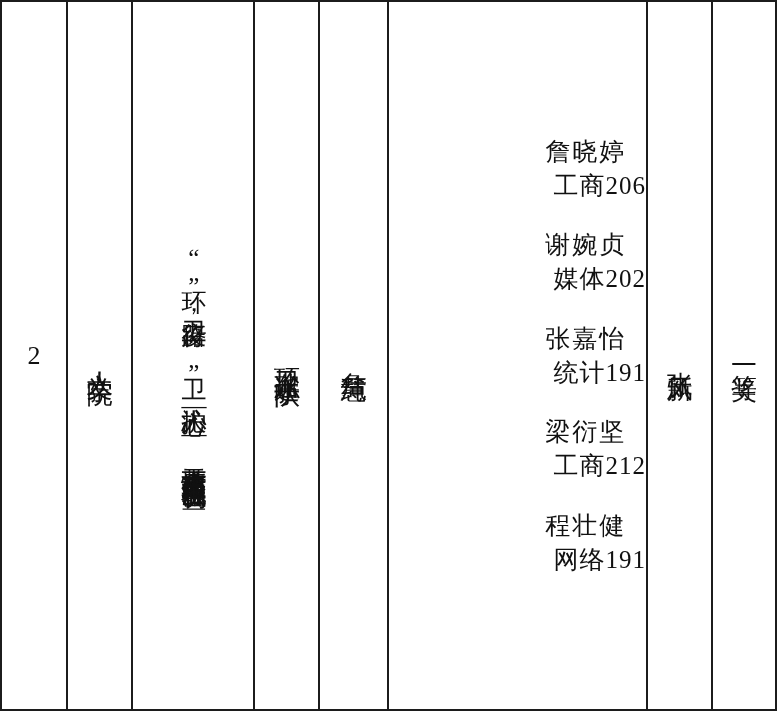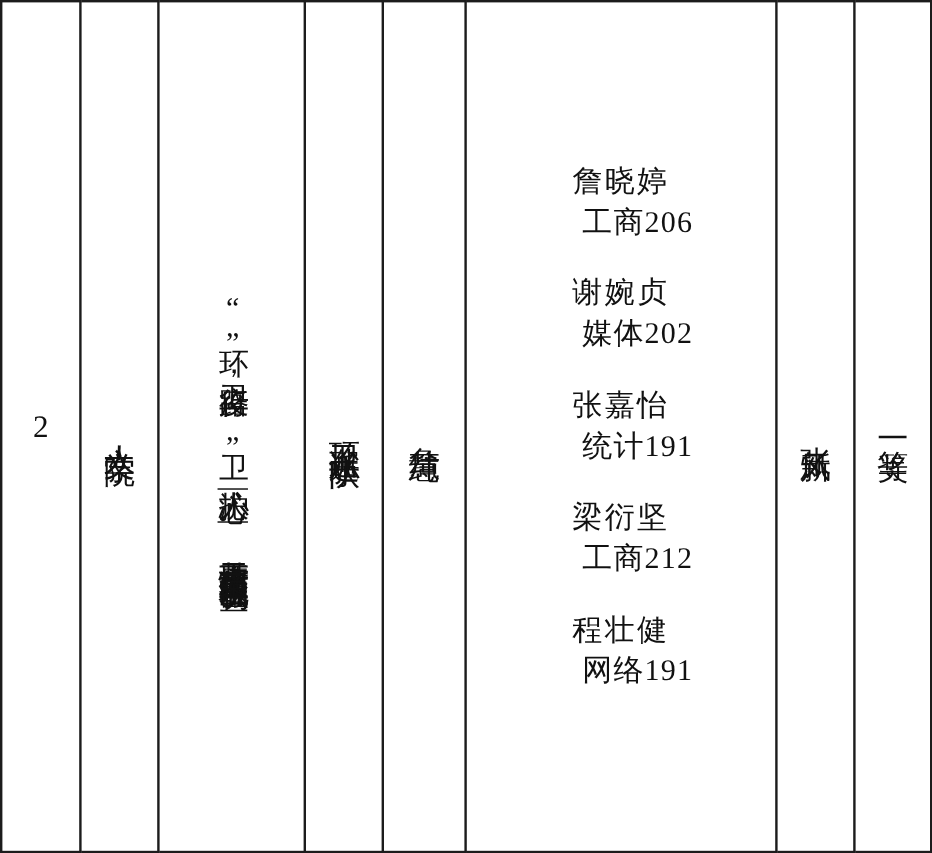--- a/index.html
+++ b/index.html
@@ -67,21 +67,21 @@
     font-size: 25px;
     letter-spacing: 1px;
     line-height: 1.45;
     max-height: 520px;
   }
   
   .members {
     display: flex;
     flex-direction: column;
     justify-content: center;
-    align-items: center;
+    align-items: flex-end;
     gap: 26px;
     font-size: 25px;
     line-height: 1.35;
     padding: 6px 0;
   }
   .member {
     display: block;
     text-align: center;
   }
   .member .name {

